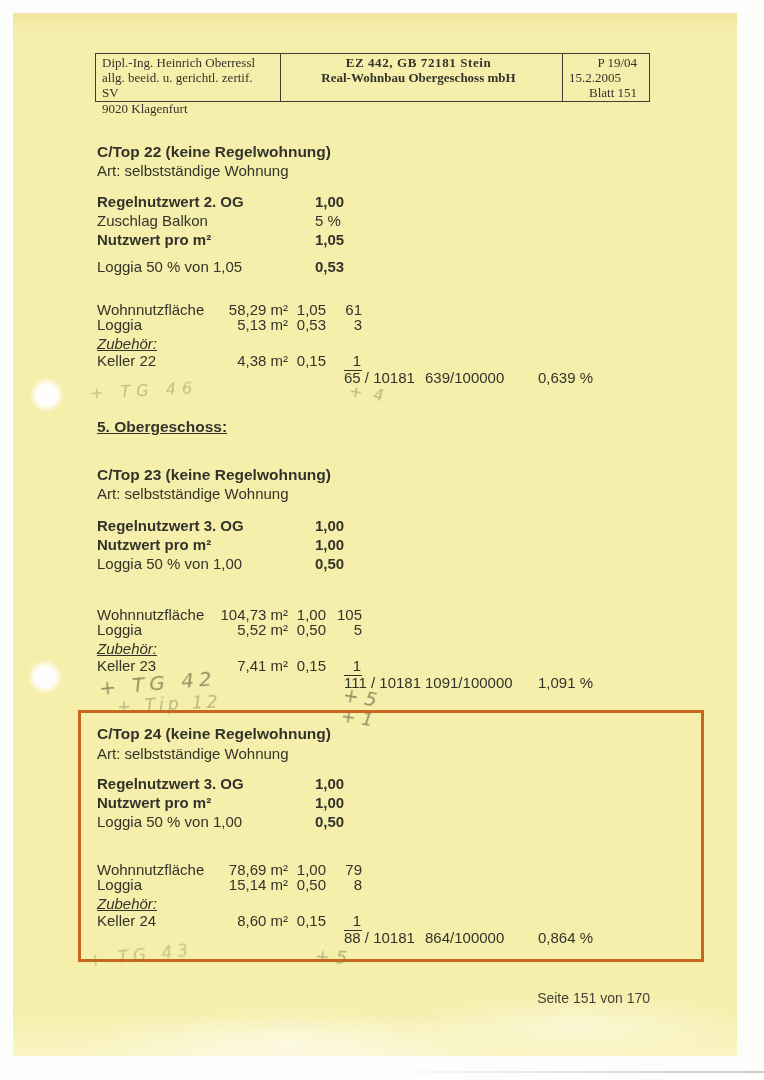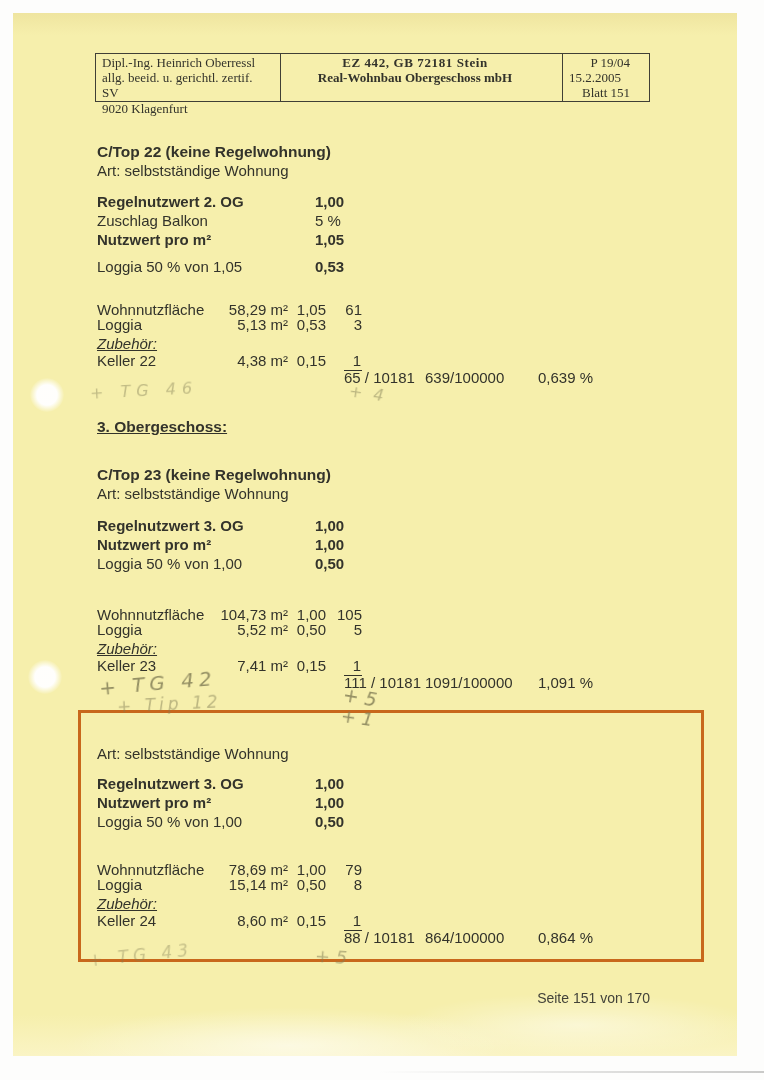--- a/index.html
+++ b/index.html
@@ -17,21 +17,21 @@
     background:linear-gradient(to bottom, rgba(28,28,16,.85), rgba(70,66,48,.45) 30%, rgba(72,68,50,.35));
     filter:blur(.4px);}
   .scan-line-bottom{position:absolute;left:378px;top:1071px;width:386px;height:2px;
     background:linear-gradient(to right, rgba(170,170,168,0), rgba(160,160,158,.55));}
   .punch{position:absolute;width:34px;height:34px;border-radius:50%;
     background:radial-gradient(circle, rgba(255,255,255,.97) 0 42%, rgba(255,255,255,0) 72%);}
   .p1{left:17px;top:365px;} .p2{left:15px;top:647px;}
   
   .hdr{position:absolute;left:82px;top:40px;width:553px;height:47px;display:flex;
     border:1.6px solid #403f36;font-family:"Liberation Serif",serif;font-size:13px;line-height:15.2px;}
-  .hcell{padding:1px 19px 1px 6px;box-sizing:border-box;}
+  .hcell{padding:1px 12px 1px 6px;box-sizing:border-box;}
   .hleft{width:185px;border-right:1.6px solid #403f36;}
   .hmid{width:282px;border-right:1.6px solid #403f36;text-align:center;font-weight:bold;}
   .hmid .t1{letter-spacing:3px;}
   .hmid .t2{letter-spacing:.6px;}
   .hright{width:86px;}
   .hright .m1{text-align:right;} .hright .m2{text-align:left;} .hright .m3{text-align:right;}
   
   .line{position:absolute;white-space:nowrap;font-size:15px;line-height:17px;}
   .b{font-weight:bold;}
   .sectitle{left:84px;font-weight:bold;font-size:15.5px;}
@@ -146,21 +146,21 @@
       <span class="line fac">0,15</span>
       <span class="line pts"><span class="u">1</span></span>
     </div>
     <div class="trow">
       <span class="line share">65 / 10181</span>
       <span class="line per">639/100000</span>
       <span class="line pct">0,639 %</span>
     </div>
   </div>
 
-  <div class="line floorhead">3. Obergeschoss:</div>
+  <div class="line floorhead">5. Obergeschoss:</div>
 
   <div class="line sectitle s2t">C/Top 23 (keine Regelwohnung)</div>
   <div class="line secart s2a">Art: selbstständige Wohnung</div>
 
   <div class="params p2c">
     <div class="prow r0">
       <span class="line lbl b">Regelnutzwert 3. OG</span>
       <span class="line val b">1,00</span>
     </div>
     <div class="prow r1">
@@ -197,20 +197,21 @@
     </div>
     <div class="trow">
       <span class="line share">111 / 10181</span>
       <span class="line per">1091/100000</span>
       <span class="line pct">1,091 %</span>
     </div>
   </div>
 
   <div class="hbox"></div>
 
+  <div class="line sectitle s3t">C/Top 24 (keine Regelwohnung)</div>
   <div class="line secart s3a">Art: selbstständige Wohnung</div>
 
   <div class="params p3c">
     <div class="prow r0">
       <span class="line lbl b">Regelnutzwert 3. OG</span>
       <span class="line val b">1,00</span>
     </div>
     <div class="prow r1">
       <span class="line lbl b">Nutzwert pro m²</span>
       <span class="line val b">1,00</span>

